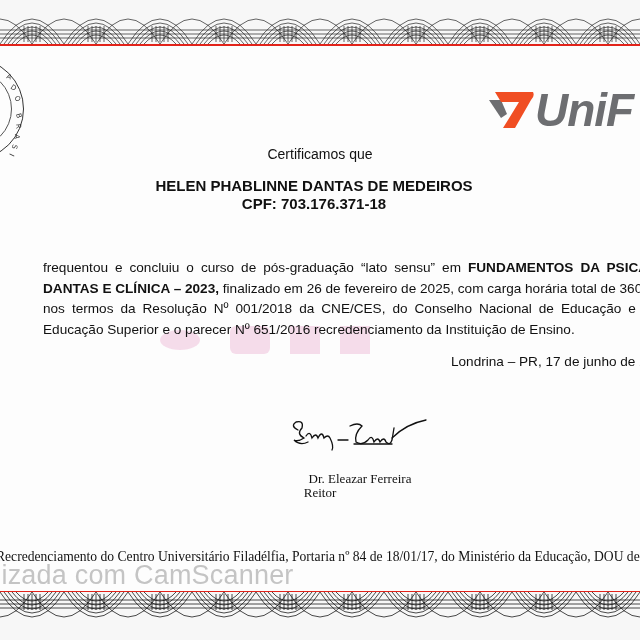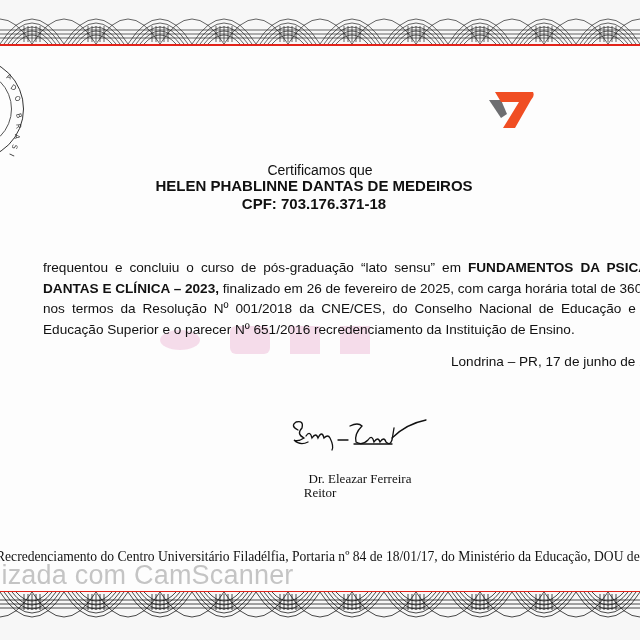--- a/index.html
+++ b/index.html
@@ -36,21 +36,21 @@
     font-family: "Liberation Sans", sans-serif; font-weight: bold; font-style: italic;
     font-size: 46px; color: #6d6e71; letter-spacing: -1px; line-height: 52px;
   }
 
   .watermark-pink {
     position: absolute; left: 150px; top: 320px; width: 240px; height: 40px;
     opacity: 0.18;
   }
 
   .center-text { position: absolute; left: 0; width: 640px; text-align: center; }
-  .certificamos { top: 162px; font-size: 14px; }
+  .certificamos { top: 146px; font-size: 14px; }
   .person-name { top: 177px; font-size: 15px; font-weight: bold; left: -6px; }
   .cpf { top: 195px; font-size: 15px; font-weight: bold; left: -6px; }
 
   .body-para {
     position: absolute; left: 43px; top: 258px; width: 640px;
     font-size: 13.6px; line-height: 20.5px; white-space: nowrap;
   }
   .body-para b { font-weight: bold; }
   .body-line { display: block; }
   .body-line.j { word-spacing: 3.2px; }
@@ -115,20 +115,21 @@
     <text x="13" y="88" transform="rotate(105 13 88)">S</text>
     <text x="10" y="97" transform="rotate(115 10 97)">I</text>
   </g>
 </svg>
 
 <div class="logo">
   <svg width="48" height="46" viewBox="0 0 48 46">
     <polygon points="2,12 14,12 20,26 14,30" fill="#6d6e71"></polygon>
     <path d="M8 4 L46 4 Q48 8 44 12 L28 40 L16 40 L32 14 L14 14 Z" fill="#f04e23"></path>
   </svg>
+  <span class="wordmark">UniF</span>
 </div>
 
 <svg class="watermark-pink" viewBox="0 0 240 40">
   <g fill="#d64a9a">
     <ellipse cx="30" cy="20" rx="20" ry="10"></ellipse>
     <rect x="80" y="6" width="40" height="28" rx="6"></rect>
     <rect x="140" y="6" width="30" height="28"></rect>
     <rect x="190" y="6" width="30" height="28"></rect>
   </g>
 </svg>

